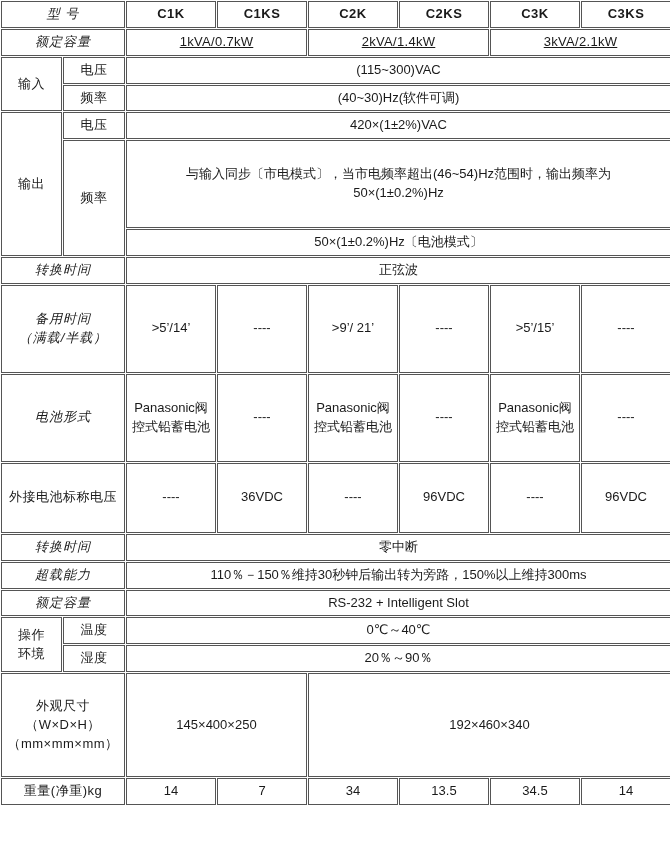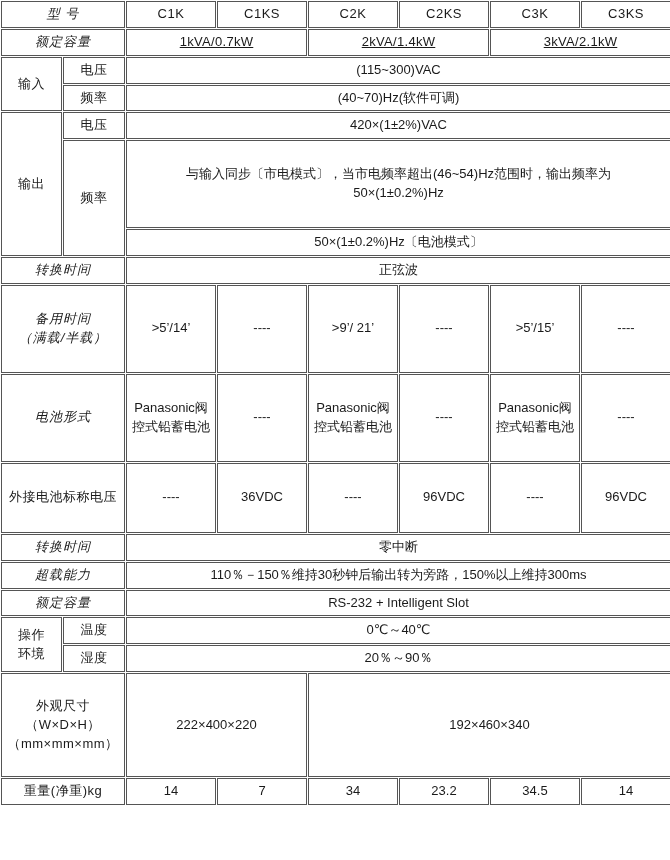--- a/index.html
+++ b/index.html
@@ -37,20 +37,21 @@
     letter-spacing: 0.5px;
   }
   td.lbl-wide {
     background: #e4f5e0;
     letter-spacing: 1px;
     font-style: italic;
   }
   td.model {
     letter-spacing: 0.5px;
     font-size: 13.5px;
+    font-weight: bold;
   }
   td.cap {
     font-size: 13.5px;
     letter-spacing: 0.3px;
     text-decoration: underline;
   }
   td.dash {
     letter-spacing: 0px;
     color: #222;
   }
@@ -95,21 +96,21 @@
   </tr>
 
   <tr>
     <td class="lbl" rowspan="2">输入</td>
     <td class="lbl">电压</td>
     <td colspan="6">(115~300)VAC</td>
   </tr>
 
   <tr>
     <td class="lbl">频率</td>
-    <td colspan="6">(40~70)Hz(软件可调)</td>
+    <td colspan="6">(40~30)Hz(软件可调)</td>
   </tr>
 
   <tr>
     <td class="lbl" rowspan="3">输出</td>
     <td class="lbl">电压</td>
     <td colspan="6">420×(1±2%)VAC</td>
   </tr>
 
   <tr>
     <td class="lbl" rowspan="2">频率</td>
@@ -189,27 +190,27 @@
     <td class="lbl">湿度</td>
     <td colspan="6">20％～90％</td>
   </tr>
 
   <tr>
     <td class="lbl" colspan="2">
       <span class="stack-line">外观尺寸</span>
       <span class="stack-line">（W×D×H）</span>
       <span class="stack-line small-note">（mm×mm×mm）</span>
     </td>
-    <td class="tall" colspan="2" style="height:96px">222×400×220</td>
+    <td class="tall" colspan="2" style="height:96px">145×400×250</td>
     <td colspan="4">192×460×340</td>
   </tr>
 
   <tr>
     <td class="lbl" colspan="2">重量(净重)kg</td>
     <td>14</td>
     <td>7</td>
     <td>34</td>
-    <td>23.2</td>
+    <td>13.5</td>
     <td>34.5</td>
     <td>14</td>
   </tr>
 </tbody>
   </table>
 
 </body></html>

